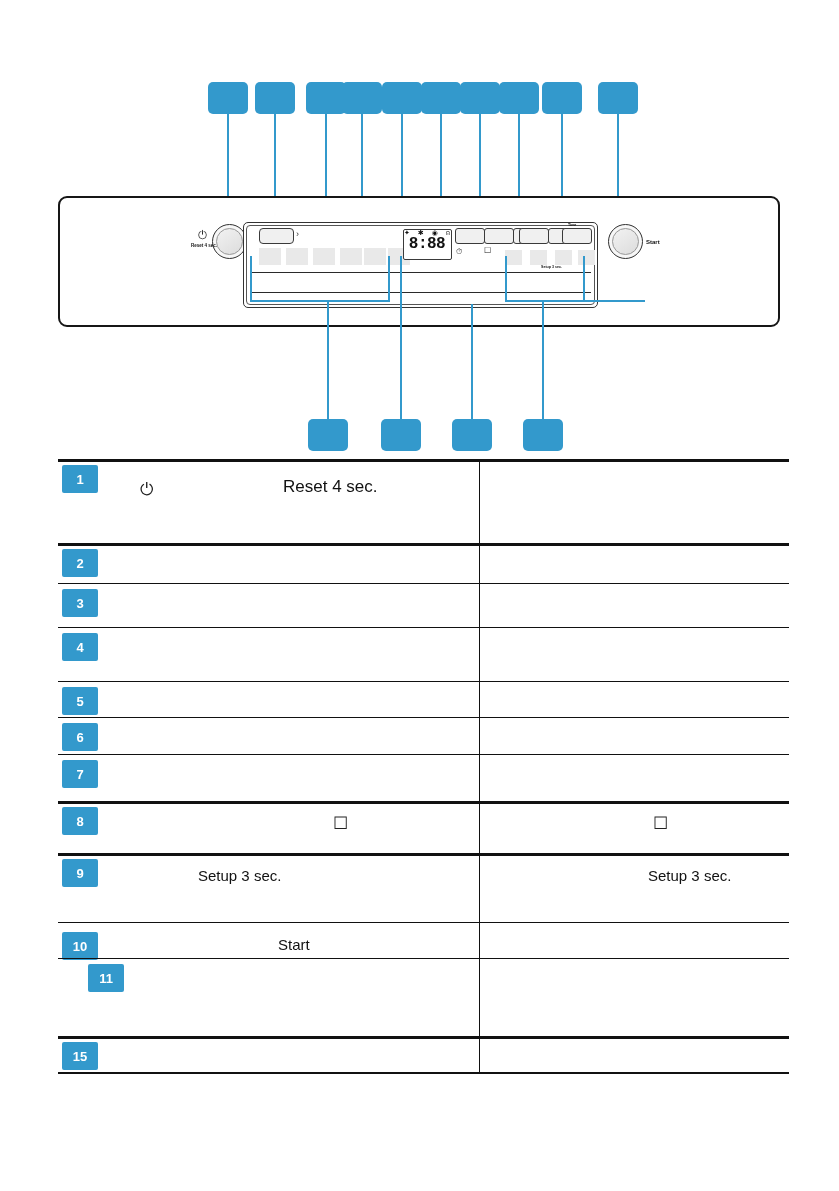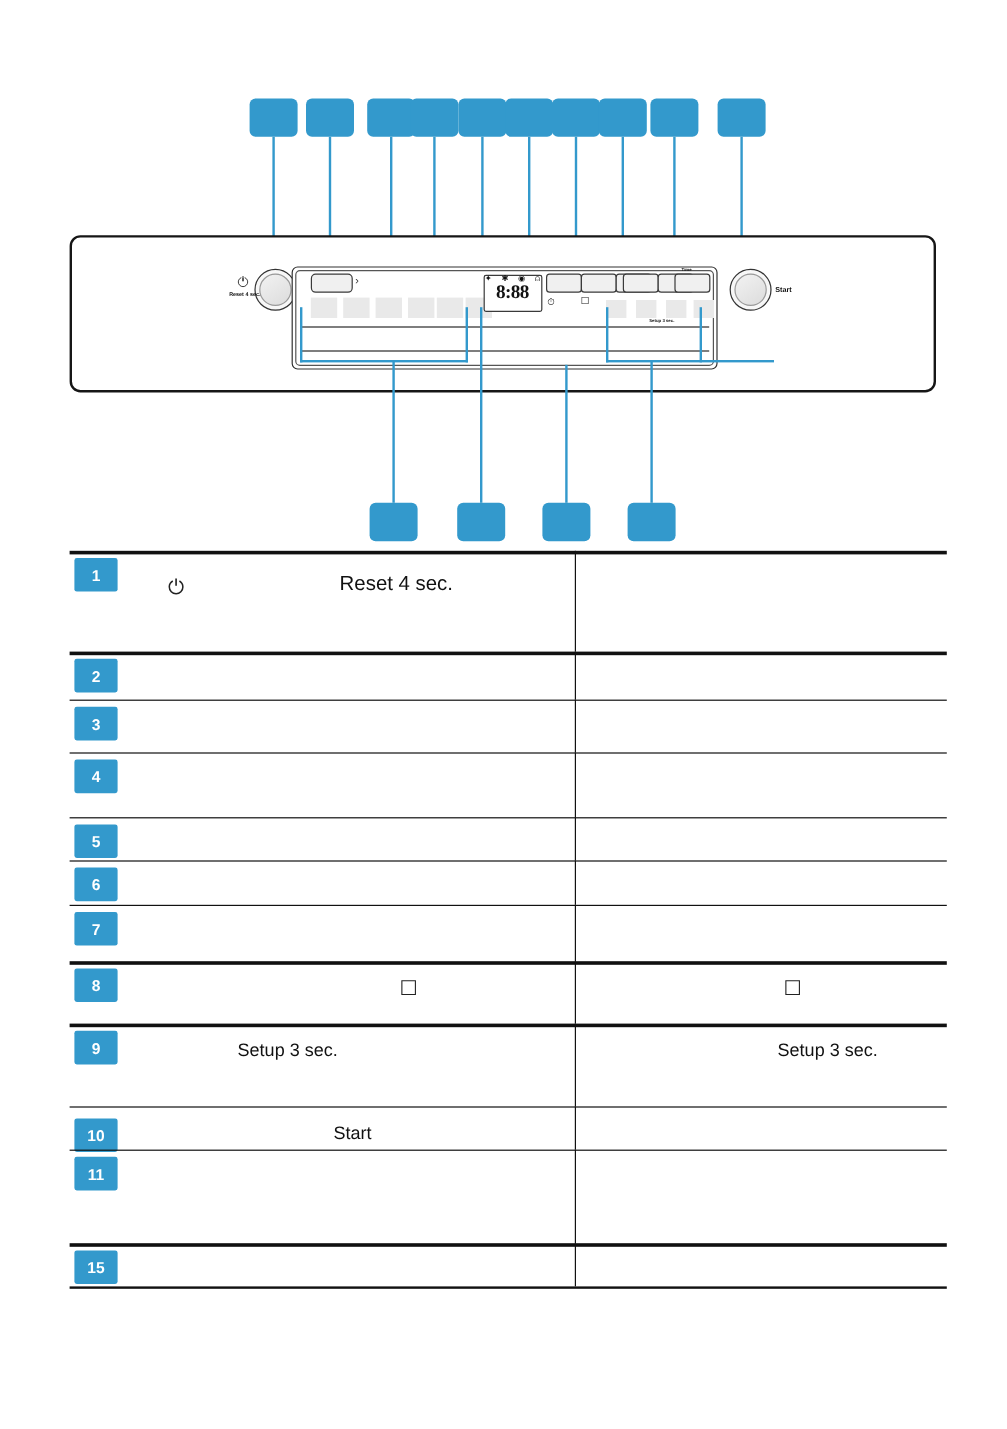--- a/index.html
+++ b/index.html
@@ -75,21 +75,21 @@
     position:absolute;background:#e9e9e9;height:17px;width:22px;
   }
   .hline{position:absolute;background:#2a2a2a;height:1px;}
 
   .seg-box{
     position:absolute;left:403px;top:229px;width:47px;height:29px;
     border:1px solid #3a3a3a;border-radius:2px;background:#fff;
   }
   .seg{
     position:absolute;left:404px;top:236px;width:46px;
-    font-family:Liberation Serif, serif;
+    font-family:Liberation Mono, monospace;
     font-size:16px;font-weight:bold;letter-spacing:-0.5px;
     color:#111;text-align:center;line-height:1;
   }
   .tinyicons{
     position:absolute;left:404px;top:228px;width:46px;height:8px;
     display:flex;align-items:center;justify-content:space-between;
   }
   .tinyicons span{font-size:7px;line-height:1;color:#111;}
 
   .rbtn{
@@ -294,21 +294,21 @@
       </div>
       <div class="row" style="height: 36px;">
         <div class="rule-top" style="height: 1.4px;"></div>
         <div class="col-sep" style="left: 421px; height: 36px;"></div>
         <div class="badge" style="top: 10px;">10</div>
         <div class="cell small" style="left: 220px; top: 14px;">Start</div>
       </div>
       <div class="row" style="height: 78px;">
         <div class="rule-top" style="height: 1.4px;"></div>
         <div class="col-sep" style="left: 421px; height: 78px;"></div>
-        <div class="badge" style="top: 6px;">11</div>
+        <div class="badge" style="top: 6px; margin-left: 26px;">11</div>
       </div>
       <div class="row" style="height: 36px;">
         <div class="rule-top" style="height: 2.5px;"></div>
         <div class="col-sep" style="left: 421px; height: 36px;"></div>
         <div class="badge" style="top: 6px;">15</div>
       </div>
       <div style="position: relative; width: 731px; height: 2px; background: rgb(17, 17, 17);"></div>
     </div>
 
 </div>

